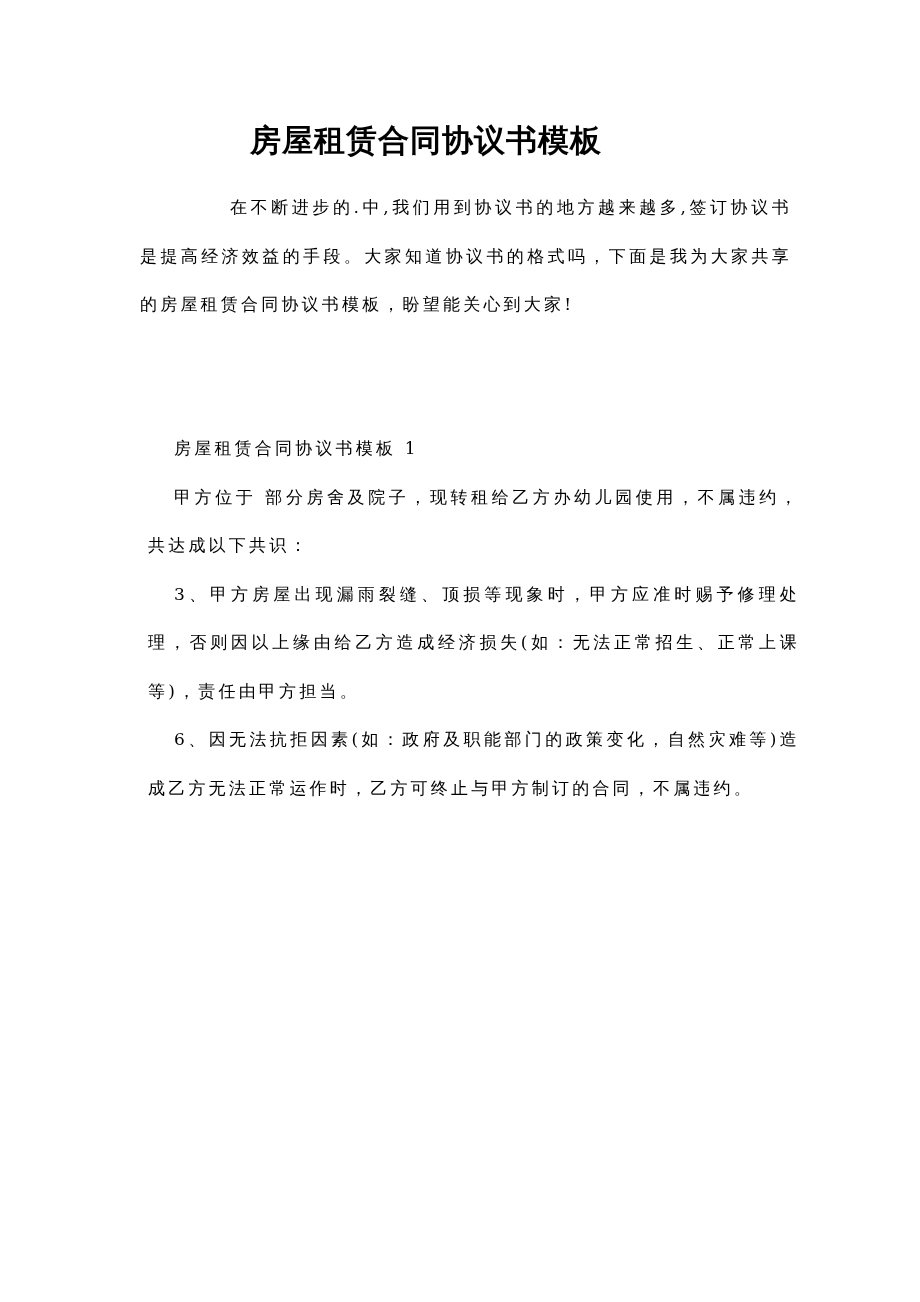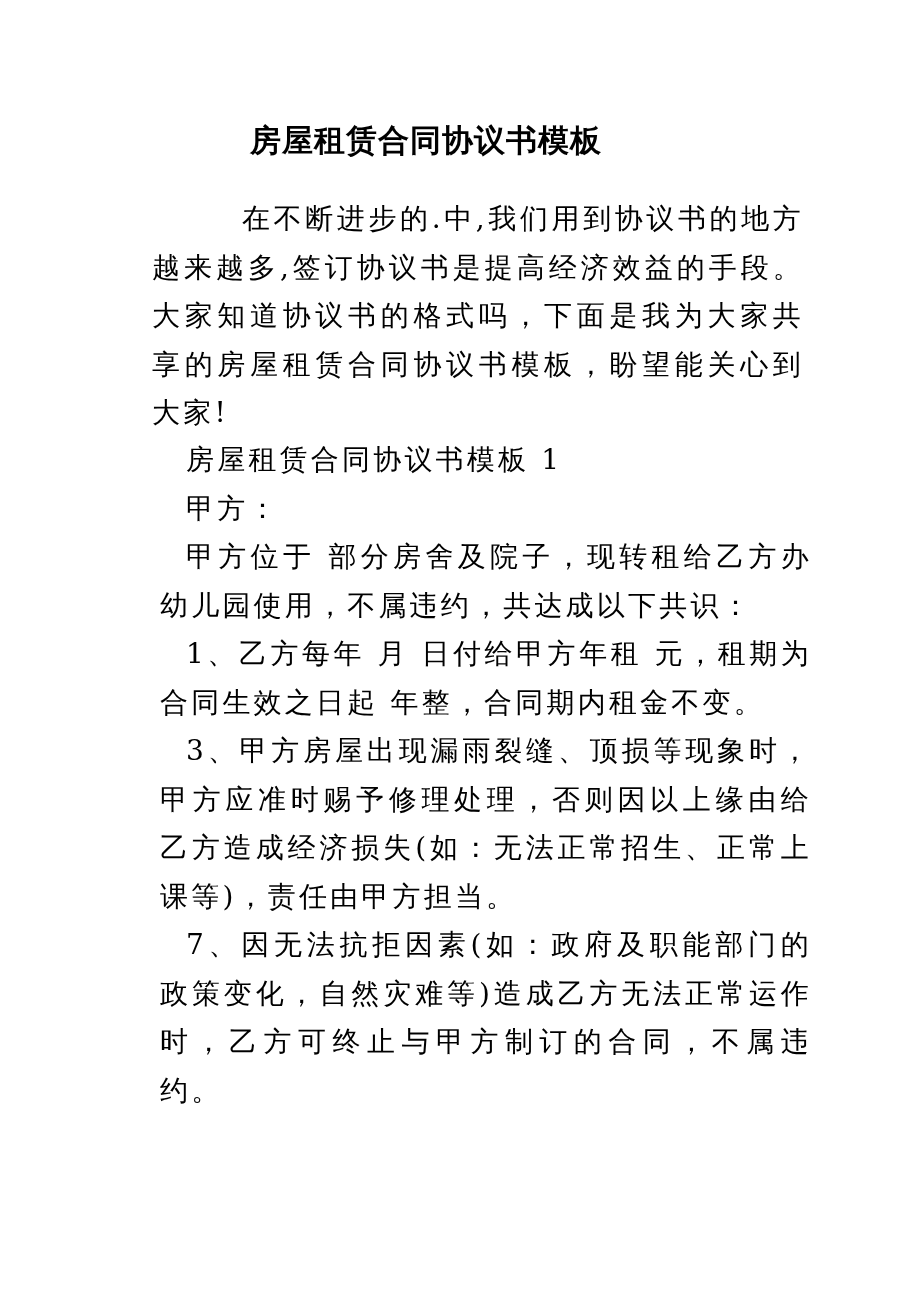--- a/index.html
+++ b/index.html
@@ -28,24 +28,24 @@
     text-align: center;
     font-family: "DejaVu Sans", "Liberation Sans", sans-serif;
     font-weight: bold;
     font-size: 31px;
     line-height: 44px;
     letter-spacing: 1px;
     margin: 0;
   }
   .body-text {
     font-family: "DejaVu Serif", "Liberation Serif", serif;
-    font-size: 28px;
+    font-size: 17px;
     line-height: 48.5px;
     letter-spacing: 3.2px;
-    margin: 12px;
+    margin: 0;
     text-align: justify;
   }
   .intro {
     position: absolute;
     top: 183px;
     left: 0;
     width: 652px;
     text-indent: 90px;
   }
   .section {
@@ -66,19 +66,17 @@
 </head>
 <body>
 
 <div class="page">
   <h1 class="title">房屋租赁合同协议书模板</h1>
 
   <p class="body-text intro">在不断进步的.中,我们用到协议书的地方越来越多,签订协议书是提高经济效益的手段。大家知道协议书的格式吗，下面是我为大家共享的房屋租赁合同协议书模板，盼望能关心到大家!</p>
 
   <div class="section body-text">
     <p class="line">房屋租赁合同协议书模板 1</p>
-    <p class="line">甲方：</p>
     <p class="para">甲方位于 部分房舍及院子，现转租给乙方办幼儿园使用，不属违约，共达成以下共识：</p>
-    <p class="para">1、乙方每年 月 日付给甲方年租 元，租期为合同生效之日起 年整，合同期内租金不变。</p>
     <p class="para">3、甲方房屋出现漏雨裂缝、顶损等现象时，甲方应准时赐予修理处理，否则因以上缘由给乙方造成经济损失(如：无法正常招生、正常上课等)，责任由甲方担当。</p>
-    <p class="para">7、因无法抗拒因素(如：政府及职能部门的政策变化，自然灾难等)造成乙方无法正常运作时，乙方可终止与甲方制订的合同，不属违约。</p>
+    <p class="para">6、因无法抗拒因素(如：政府及职能部门的政策变化，自然灾难等)造成乙方无法正常运作时，乙方可终止与甲方制订的合同，不属违约。</p>
   </div>
 </div>
 
 </body></html>

